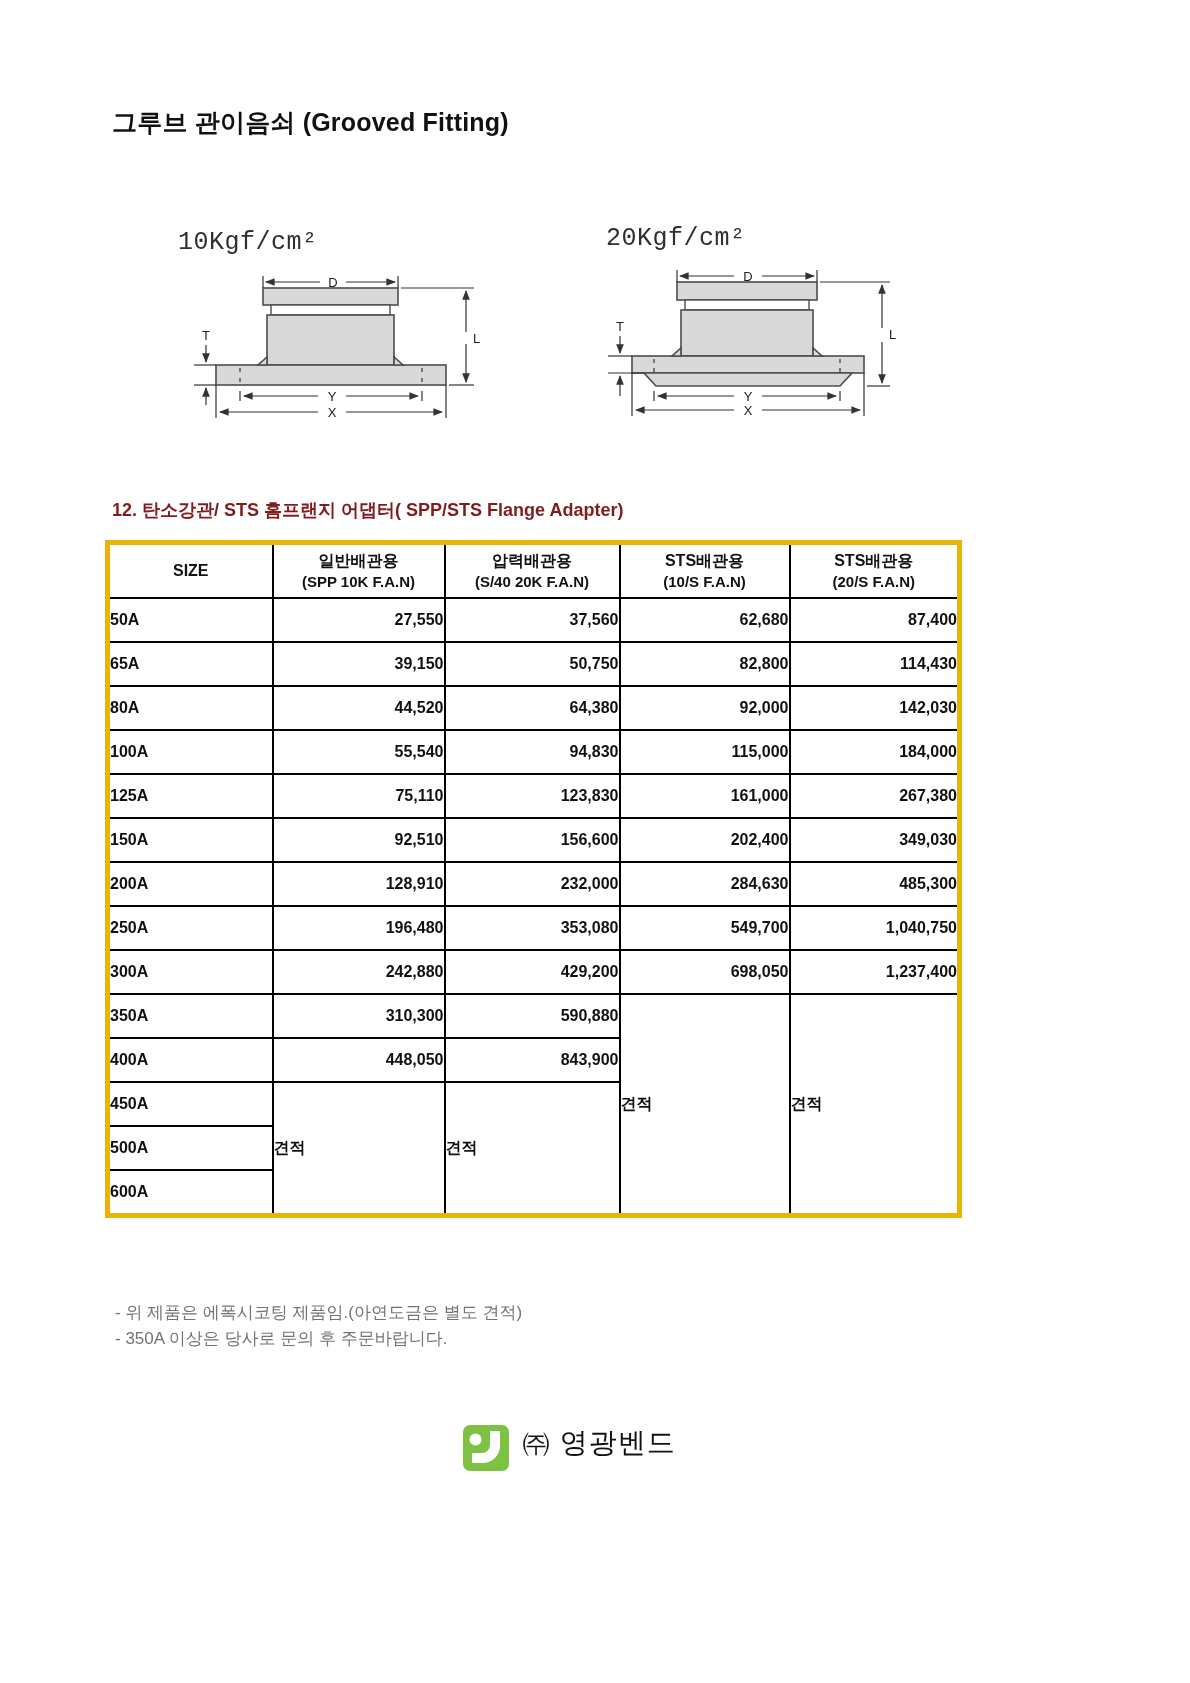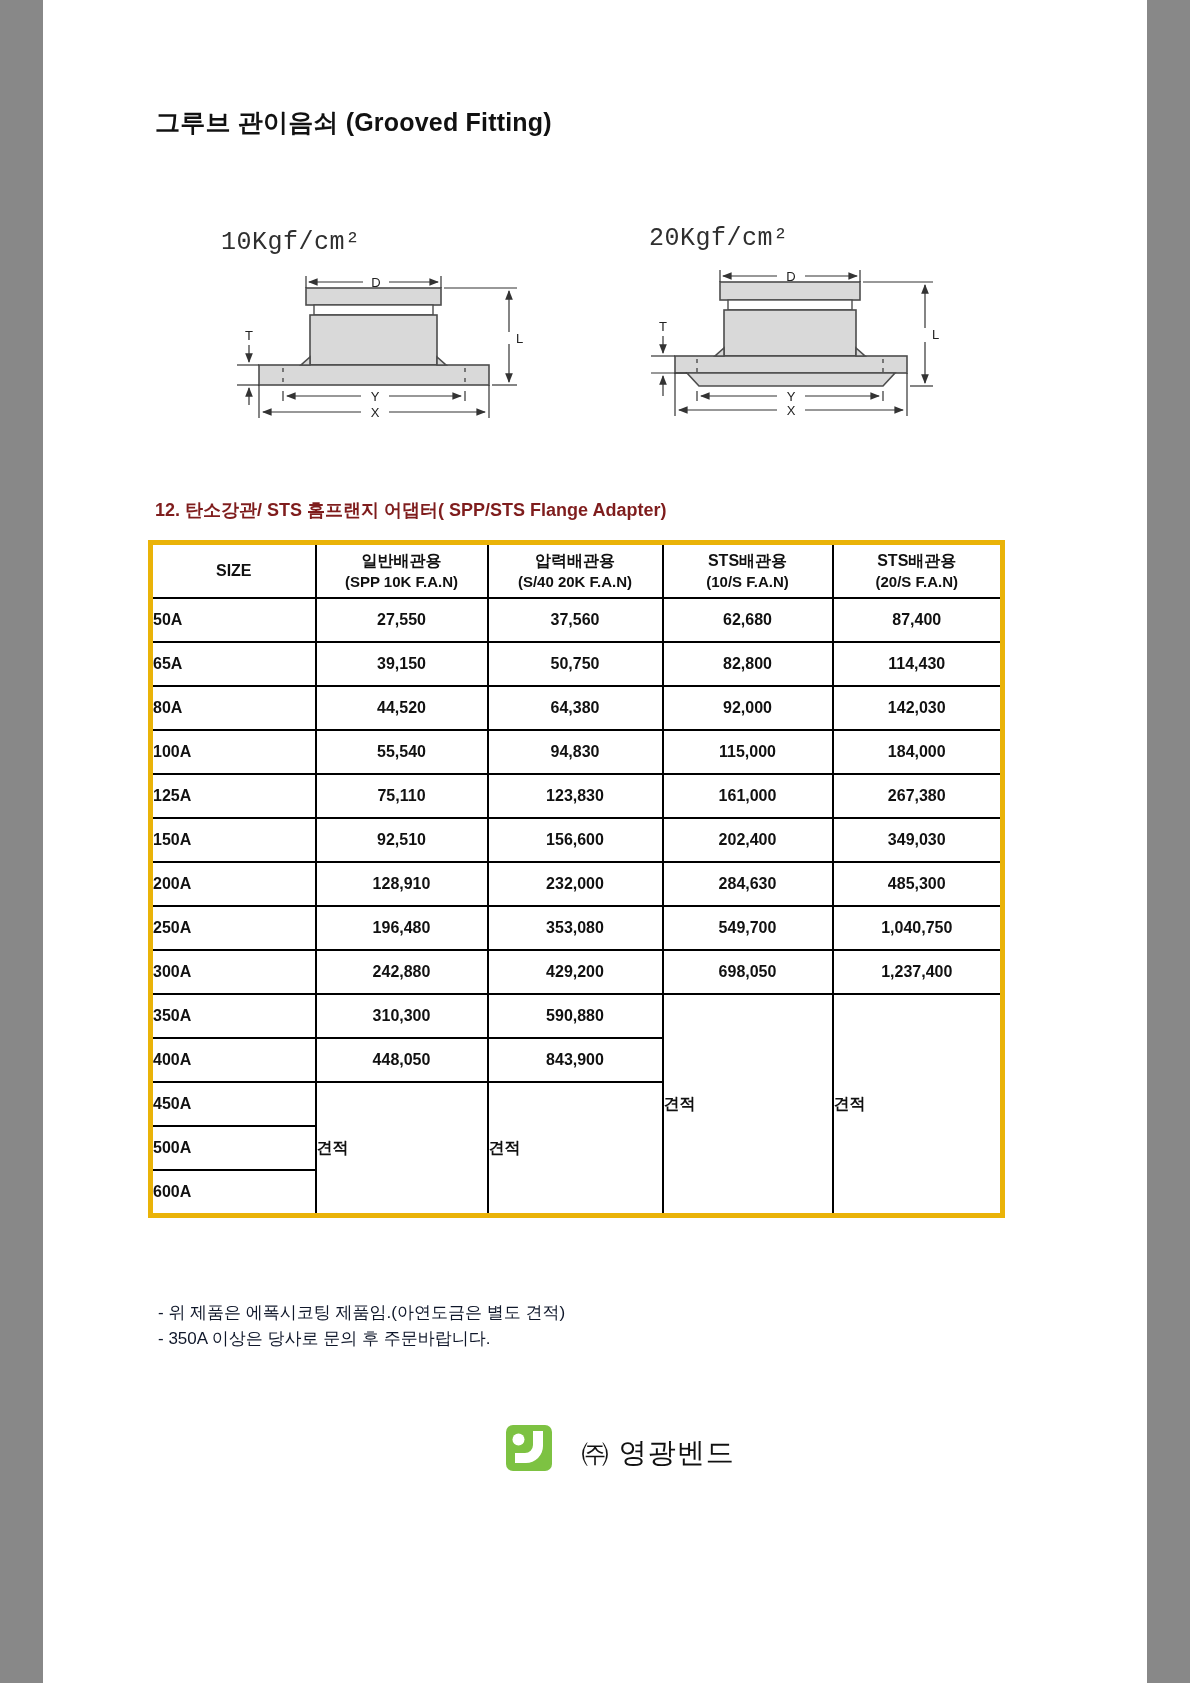--- a/index.html
+++ b/index.html
@@ -1,17 +1,17 @@
 <!DOCTYPE html>
 <html><head>
 <meta charset="utf-8">
 <style>
   html,body{margin:0;padding:0;background:#888;}
   .page{
-    position:relative;width:1104px;height:1683px;background:#ffffff;
+    position:relative;width:1190px;height:1683px;background:#ffffff;
     margin:0 auto;font-family:"Liberation Sans","DejaVu Sans",sans-serif;color:#111;
     overflow:hidden;
   }
   .doc-title{
     position:absolute;left:112px;top:106px;font-size:25px;font-weight:bold;color:#111;
     letter-spacing:0.2px;
   }
   .pressure-label{
     position:absolute;font-size:25px;color:#2f2f2f;letter-spacing:0.5px;font-family:Liberation Mono, monospace;
   }
@@ -33,25 +33,25 @@
   table.price-table col.c2{width:175px;}
   table.price-table col.c3{width:170px;}
   table.price-table col.c4{width:170px;}
   table.price-table th, table.price-table td{
     border:2px solid #000;padding:0;vertical-align:middle;
   }
   table.price-table th{height:52px;font-size:16px;font-weight:bold;text-align:center;line-height:1.35;}
   table.price-table th .h2{font-size:15px;font-weight:bold;text-align:center;}
   table.price-table td{height:42px;font-size:16px;font-weight:bold;}
   td.size-cell{text-align:left;}
-  td.num-cell{text-align:center;padding-right:14px;}
+  td.num-cell{text-align:right;padding-right:14px;}
   td.center-cell{text-align:left;}
-  .notes{position:absolute;left:115px;top:1300px;font-size:17px;color:#0f172a;line-height:1.55;}
+  .notes{position:absolute;left:115px;top:1300px;font-size:17px;color:#737373;line-height:1.55;}
   .footer-logo{
-    position:absolute;left:462px;top:1424px;display:flex;align-items:flex-end;gap:28px;
+    position:absolute;left:462px;top:1424px;display:flex;align-items:flex-start;gap:12px;
   }
   .logo-icon{width:48px;height:48px;display:block;}
   .company-name{font-size:28px;color:#111;letter-spacing:1px;}
   svg text{font-family:"Liberation Sans","DejaVu Sans",sans-serif;font-size:13px;fill:#222;}
   .shape{fill:#d9d9d9;stroke:#4d4d4d;stroke-width:1.6;}
   .shape-w{fill:#ffffff;stroke:#4d4d4d;stroke-width:1.4;}
   .dim{stroke:#333;stroke-width:1.2;fill:none;}
 </style>
 </head>
 <body>

